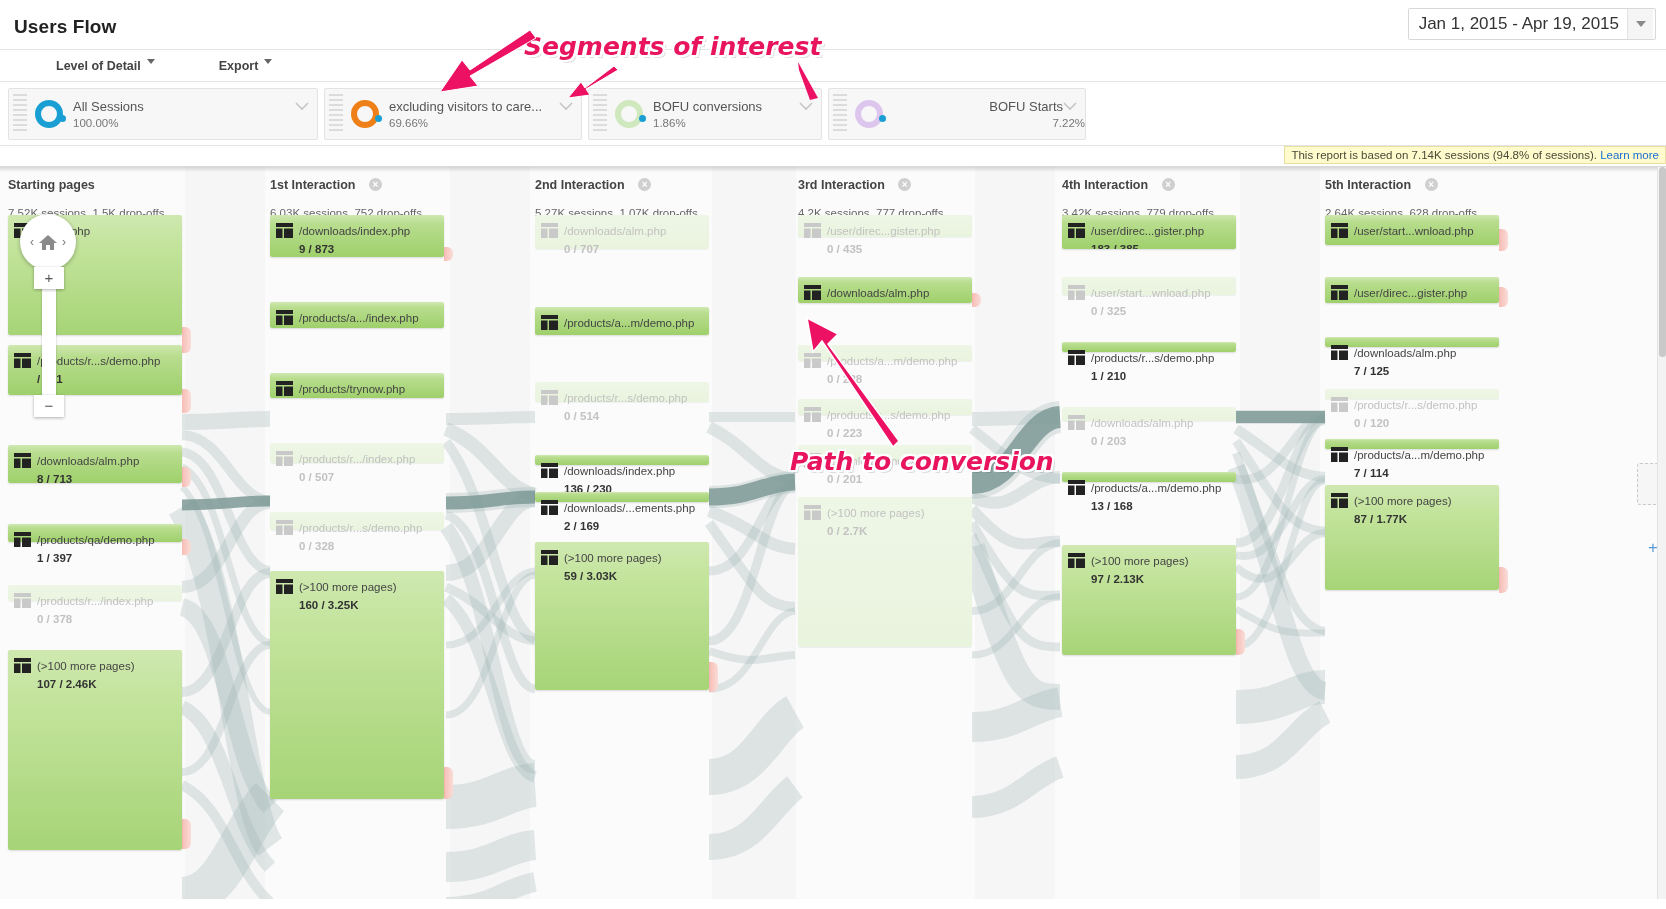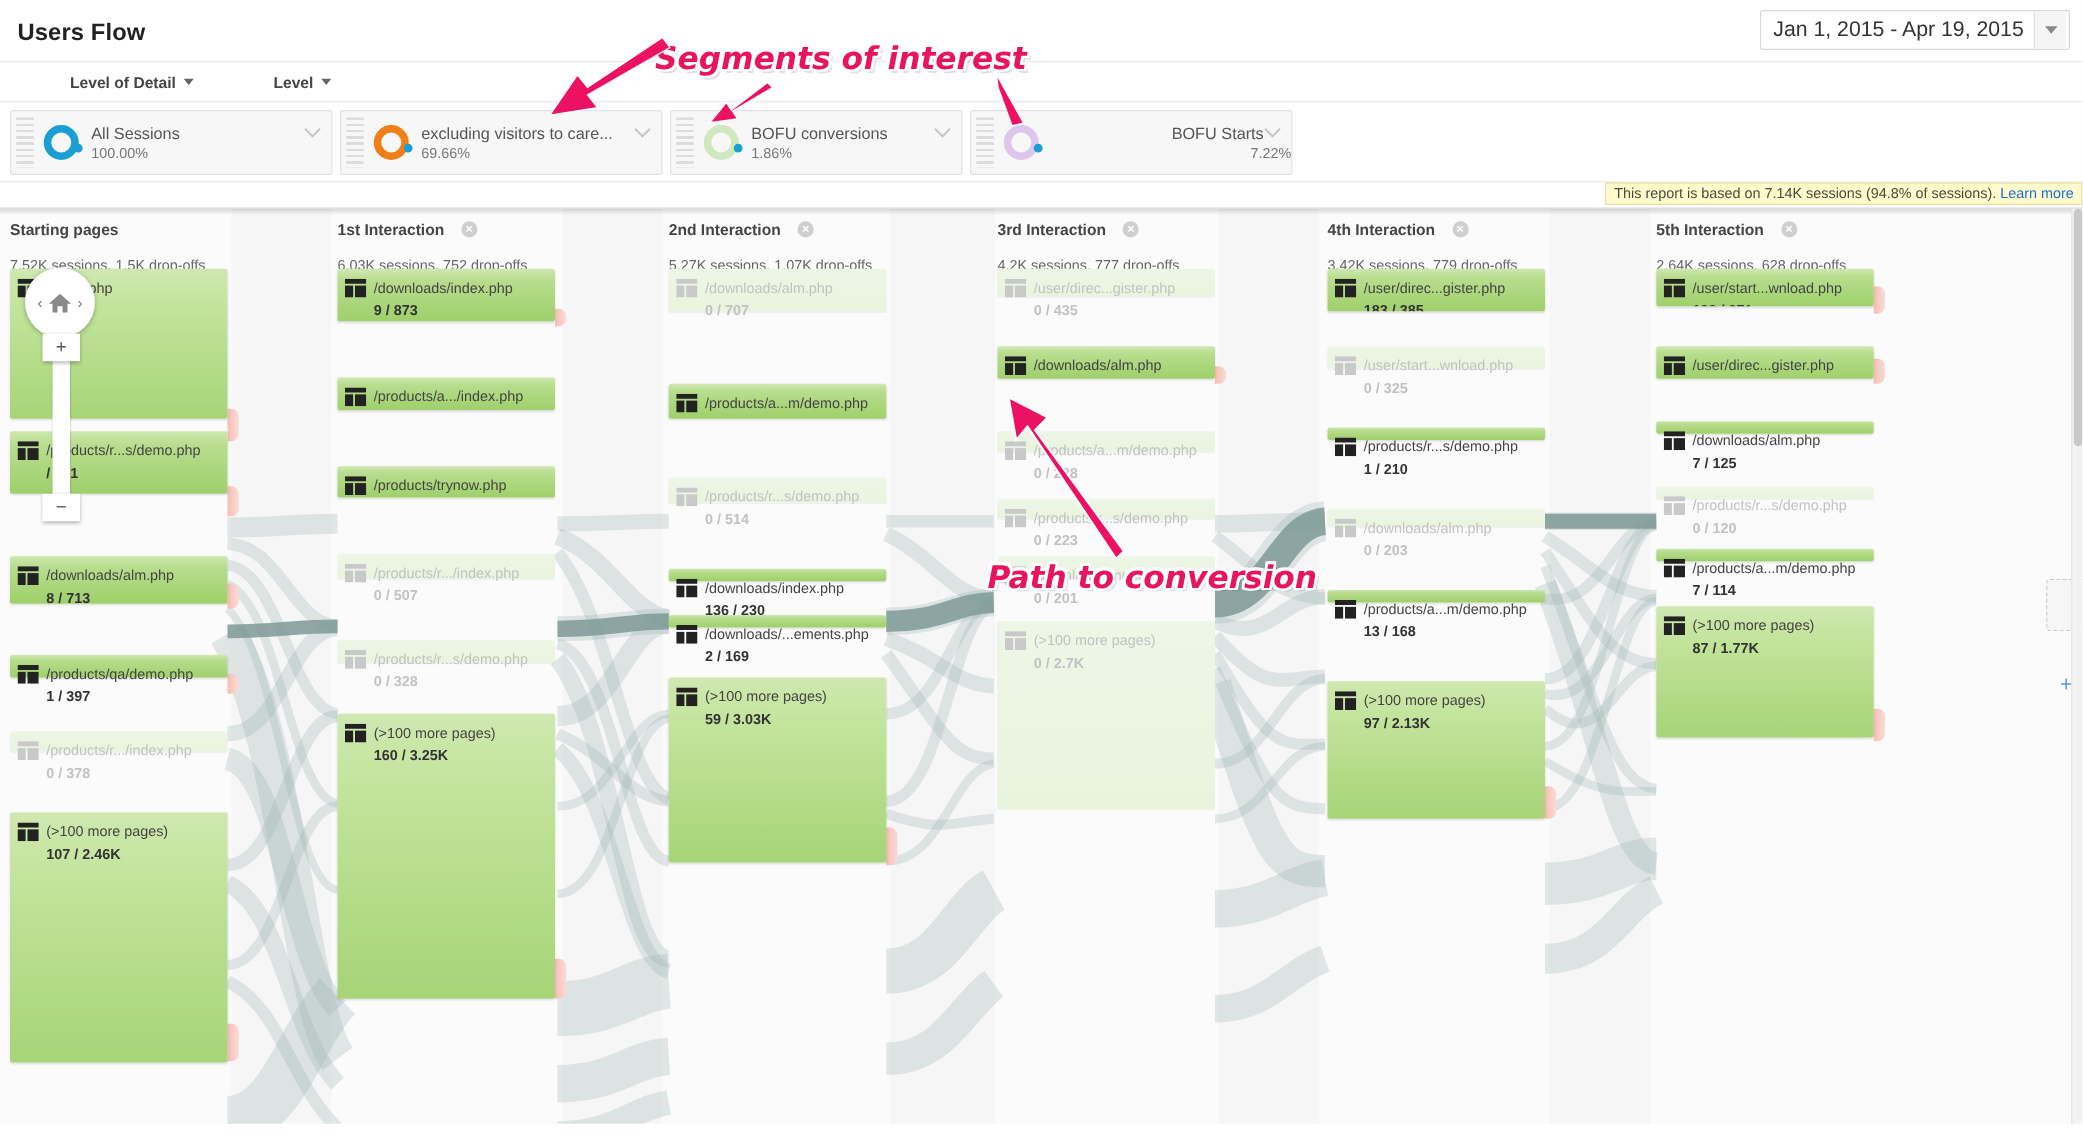--- a/index.html
+++ b/index.html
@@ -42,21 +42,21 @@
 
   
   .toolbar {
     position: relative; height: 32px;
     border-bottom: 1px solid #e5e5e5;
     background: #fff; padding-left: 14px;
     display: flex; align-items: center; gap: 22px;
   }
   .tool-item {
     font-size: 12.5px; color: #444; font-weight: bold;
-    display: flex; align-items: center; gap: 6px; cursor: pointer; padding-left: 42px;
+    display: flex; gap: 6px; cursor: pointer; padding-left: 42px;
   }
   .tool-item .caret-dn { border-top-color: #666; border-left-width:4px; border-right-width:4px; border-top-width:5px;}
 
   
   .segstrip {
     position: relative; height: 64px; background: #fff;
     border-bottom: 1px solid #e5e5e5;
     display: flex; align-items: center; padding: 0 8px; gap: 6px;
   }
   .segcard {
@@ -235,28 +235,28 @@
         </div>
     </div>
   </div>
 
   <div class="toolbar">
     <div class="tool-item">
       <span>Level of Detail</span>
       <span class="caret-dn"></span>
     </div>
     <div class="tool-item">
-      <span>Level</span>
+      <span>Export</span>
       <span class="caret-dn"></span>
     </div>
   </div>
 
   <div class="segstrip">
 
-    <div class="segcard" style="width:258px;">
+    <div class="segcard" style="width:310px;">
       <div class="seg-grip"></div>
       <div class="seg-donut" style="border-color:#1a9fd4;"></div>
       <div class="seg-txt">
         <div class="seg-name">All Sessions</div>
         <div class="seg-pct">100.00%</div>
       </div>
       <div class="seg-caret">
         <svg width="14" height="10" viewBox="0 0 14 10">
             <path d="M1 2 L7 8 L13 2" stroke="#8d8d8d" stroke-width="1.6" fill="none"></path>
           </svg>

